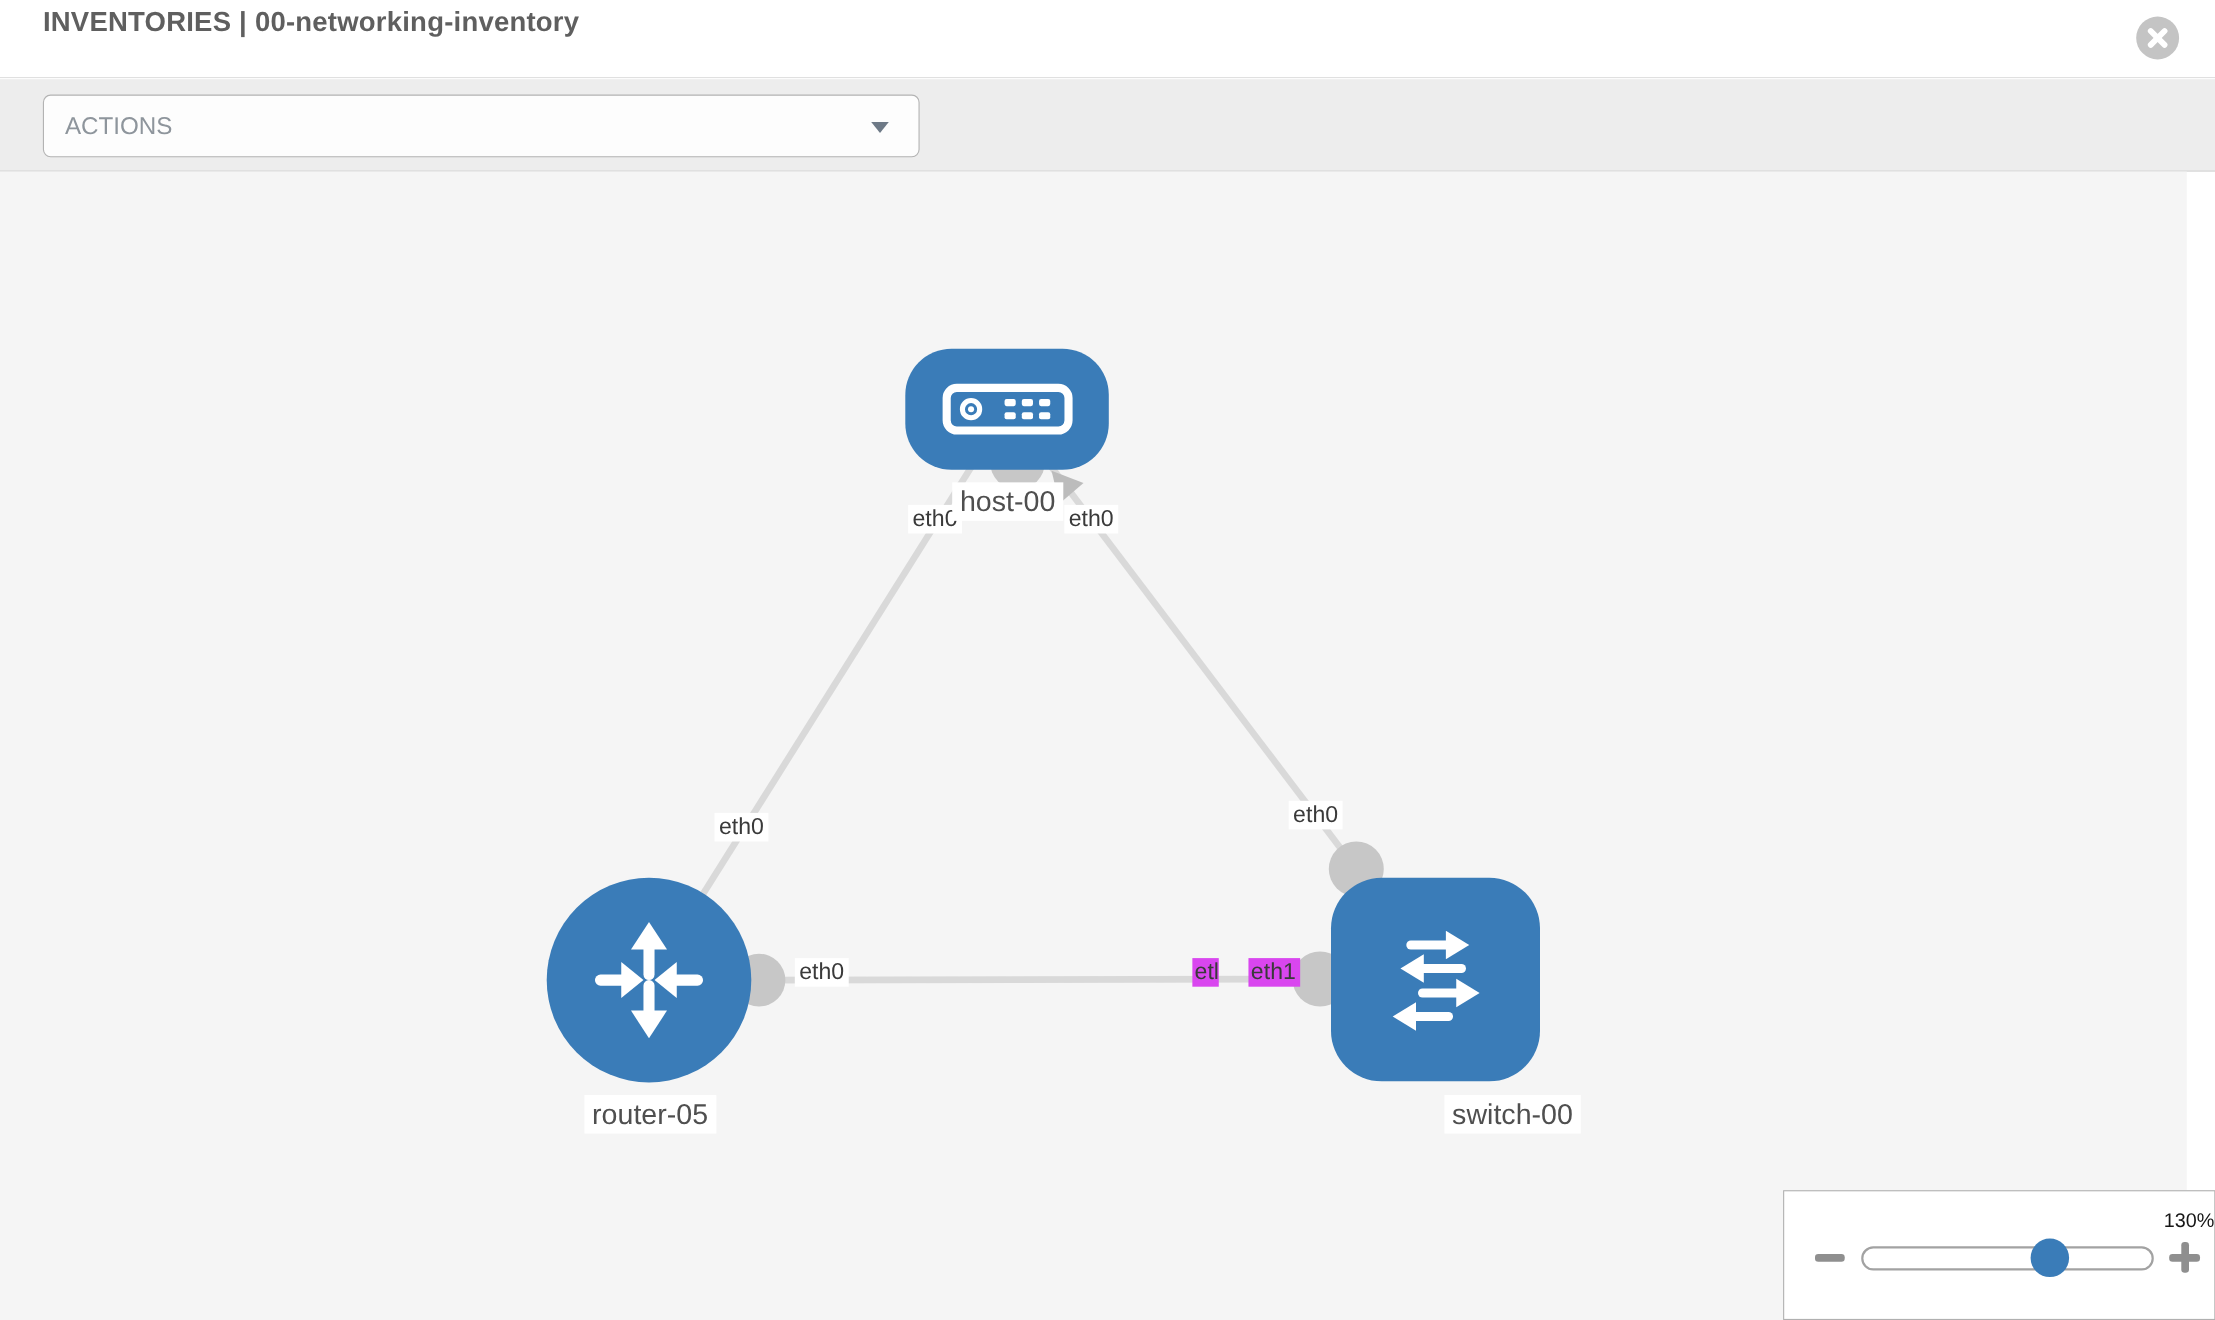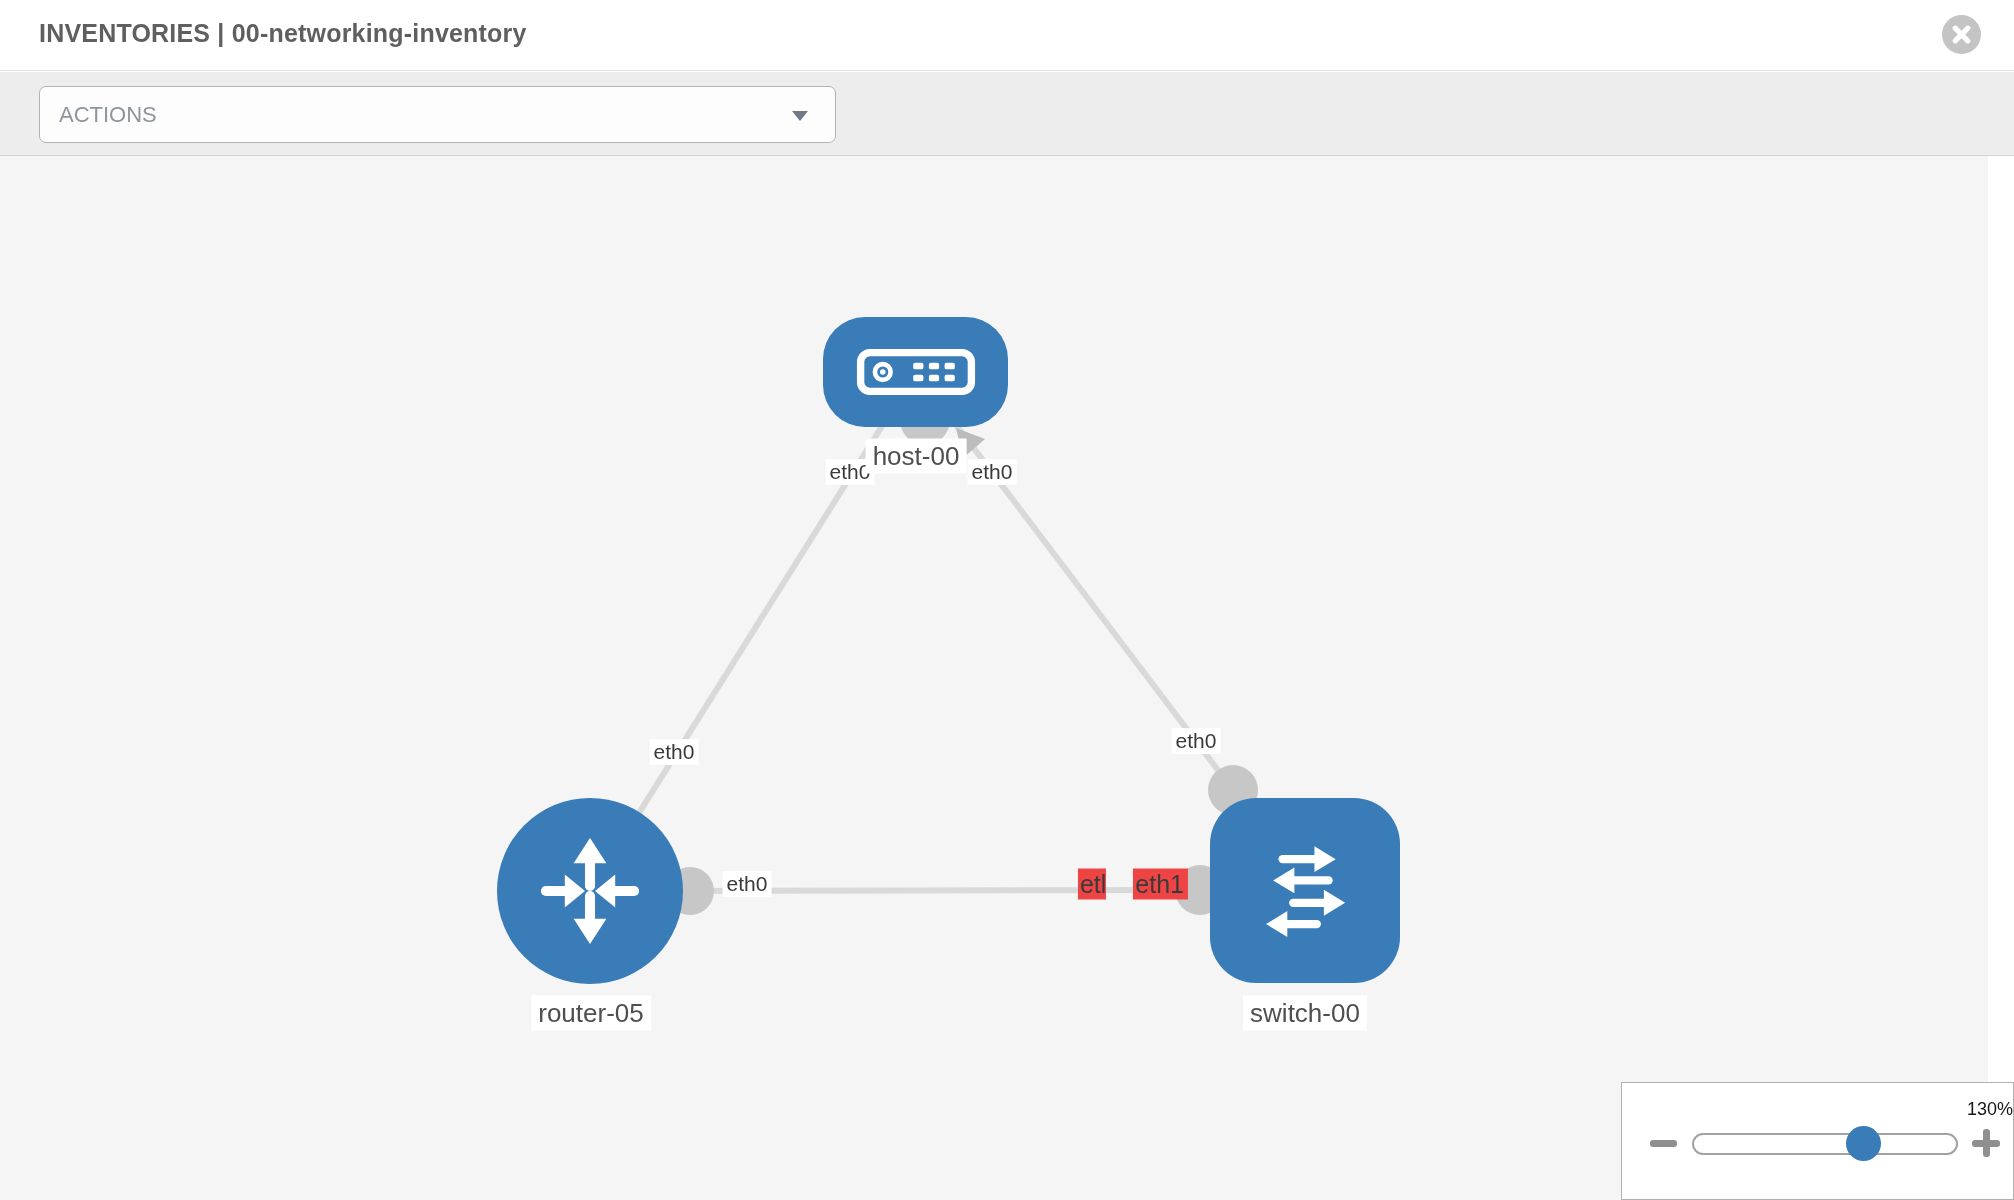--- a/index.html
+++ b/index.html
@@ -3,21 +3,21 @@
 <meta charset="utf-8">
 <style>
   * { margin:0; padding:0; box-sizing:border-box; }
   html,body { width:2014px; height:1200px; overflow:hidden;
               font-family:"Liberation Sans", sans-serif; background:#fff; }
   .app { position:relative; width:2014px; height:1200px; }
 
   
   .header { position:absolute; left:0; top:0; width:2014px; height:71px;
             background:#fff; border-bottom:1px solid #e0e0e0; }
-  .header-title { position:absolute; left:39px; top:19px; font-size:25px;
+  .header-title { position:absolute; left:39px; top:6px; font-size:25px;
                   font-weight:bold; color:#5f5f5f; letter-spacing:0.2px; }
   .close-btn { position:absolute; right:33px; top:15px; width:39px; height:39px;
                border-radius:50%; background:#c4c4c4; cursor:pointer;
                display:flex; align-items:center; justify-content:center; }
 
   
   .toolbar { position:absolute; left:0; top:72px; width:2014px; height:84px;
              background:#ededed; border-bottom:1px solid #d4d4d4; }
   .select-box { position:absolute; top:14px; height:57px; background:#fdfdfd;
                 border:1px solid #b3b3b3; border-radius:7px; cursor:pointer;
@@ -39,21 +39,21 @@
   .node { position:absolute; background:#3a7cb8; display:flex;
           align-items:center; justify-content:center; cursor:pointer; }
   .node-host { left:823px; top:161px; width:185px; height:110px; border-radius:42px; }
   .node-router { left:497px; top:642px; width:186px; height:186px; border-radius:50%; }
   .node-switch { left:1210px; top:642px; width:190px; height:185px; border-radius:46px; }
   .nlabel { position:absolute; transform:translate(-50%,-50%); background:#fff;
             color:#4f4f4f; font-size:26px; padding:2px 7px; white-space:nowrap; }
   .elabel { position:absolute; transform:translate(-50%,-50%); background:#fff;
             color:#3a3a3a; font-size:21px; padding:1px 4px; white-space:nowrap; }
   .elabel-pair { position:absolute; transform:translate(-50%,-50%); display:flex; }
-  .elabel-pair span { background:#ef4444; color:#3a3a3a; font-size:25px;
+  .elabel-pair span { background:#d946ef; color:#3a3a3a; font-size:21px;
                       padding:1px 0 1px 2px; white-space:nowrap; }
   .elabel-pair span:last-child { padding-right:4px;margin-left:27px; }
 
   
   .zoom-panel { position:absolute; left:1621px; top:1082px; width:393px; height:118px;
                 background:#fff; border:1px solid #b0b0b0; }
   .zoom-level { position:absolute; left:0; top:16px; width:100%; text-align:right;
                 font-size:18px; color:#161616; }
   .zoom-minus { position:absolute; left:28px; top:57px; width:27px; height:7px;
                 border-radius:3px; background:#8f8f8f; cursor:pointer; }
@@ -166,21 +166,21 @@
     <span class="elabel" style="left:674px; top:596px;">eth0</span>
     <span class="elabel" style="left:1196px; top:585px;">eth0</span>
     <span class="elabel" style="left:747px; top:728px;">eth0</span>
     <span class="elabel-pair" style="left:1133px; top:728px;">
       <span>etl</span>
       <span>eth1</span>
     </span>
 
     <span class="nlabel" style="left:916px; top:300px;">host-00</span>
     <span class="nlabel" style="left:591px; top:857px;">router-05</span>
-    <span class="nlabel" style="left:1305px; top:857px;text-align:center;">switch-00</span>
+    <span class="nlabel" style="left:1375px; top:857px;text-align:center;">switch-00</span>
   </div>
 
   <div class="zoom-panel">
     <div class="zoom-level">130%</div>
     <div class="zoom-minus"></div>
     <div class="zoom-track"></div>
     <div class="zoom-knob"></div>
     <div class="zoom-plus"></div>
   </div>
 

